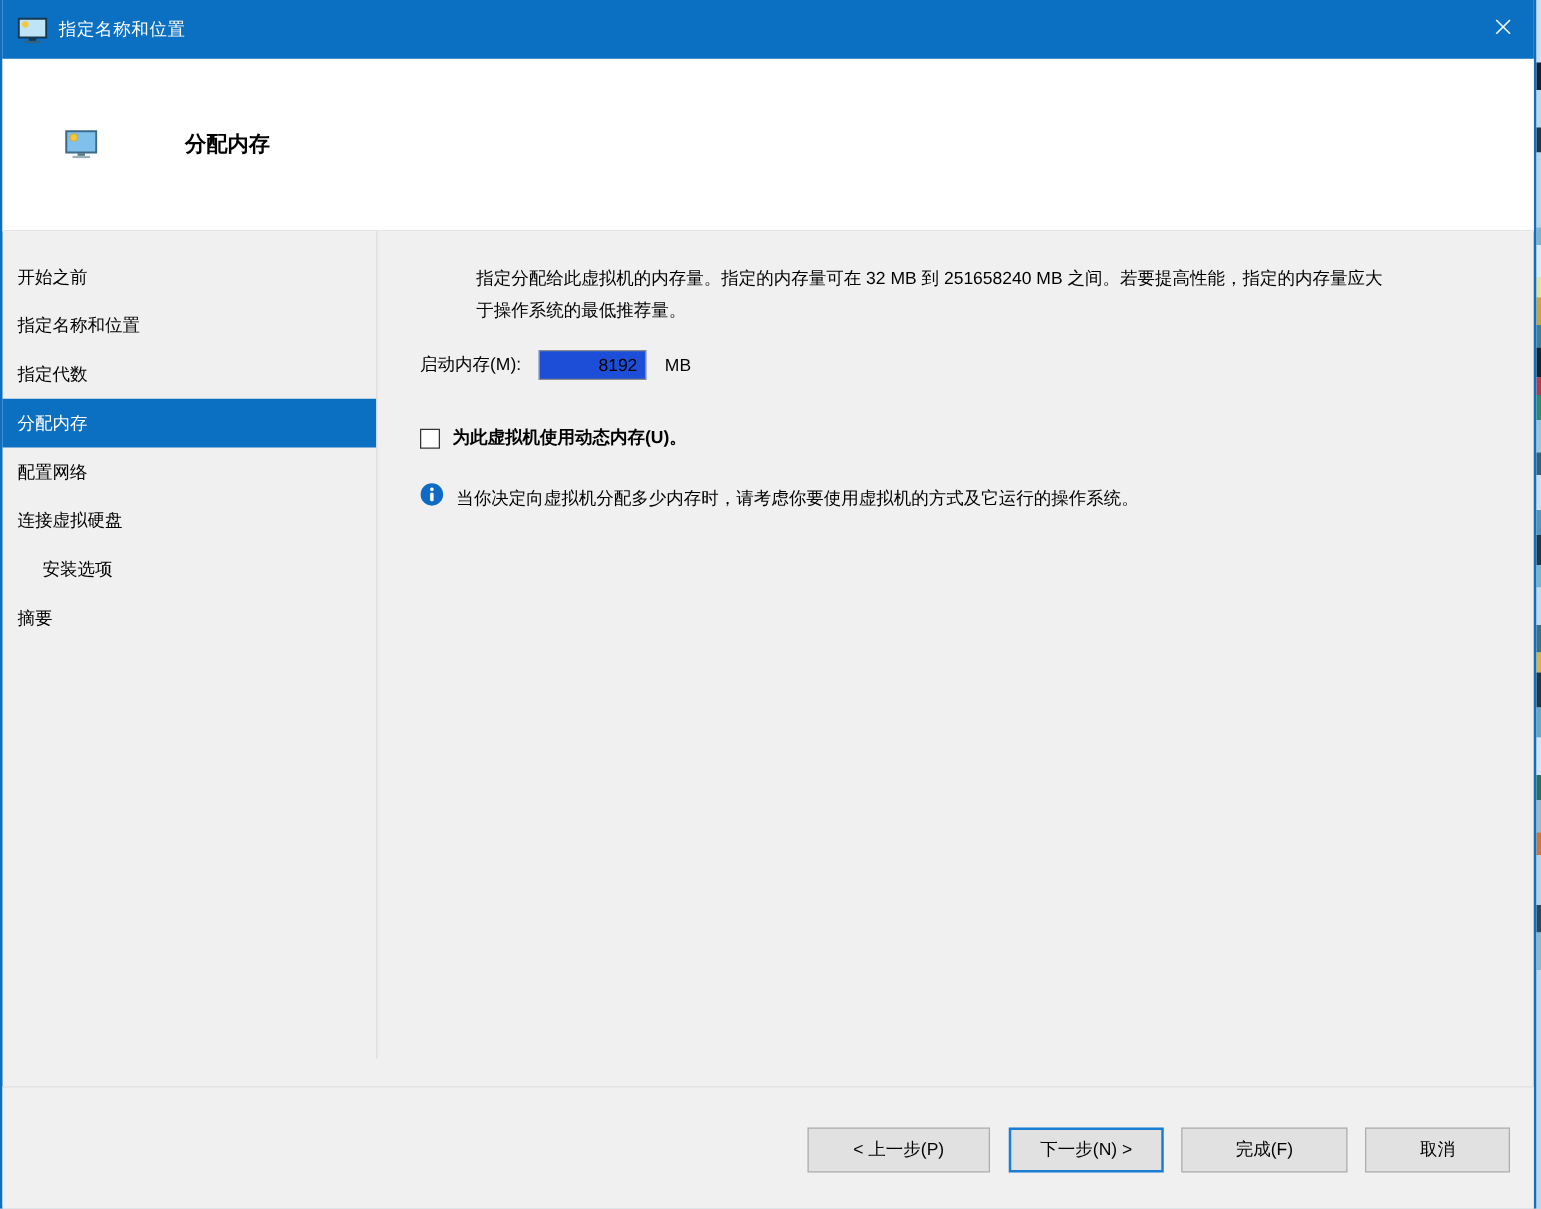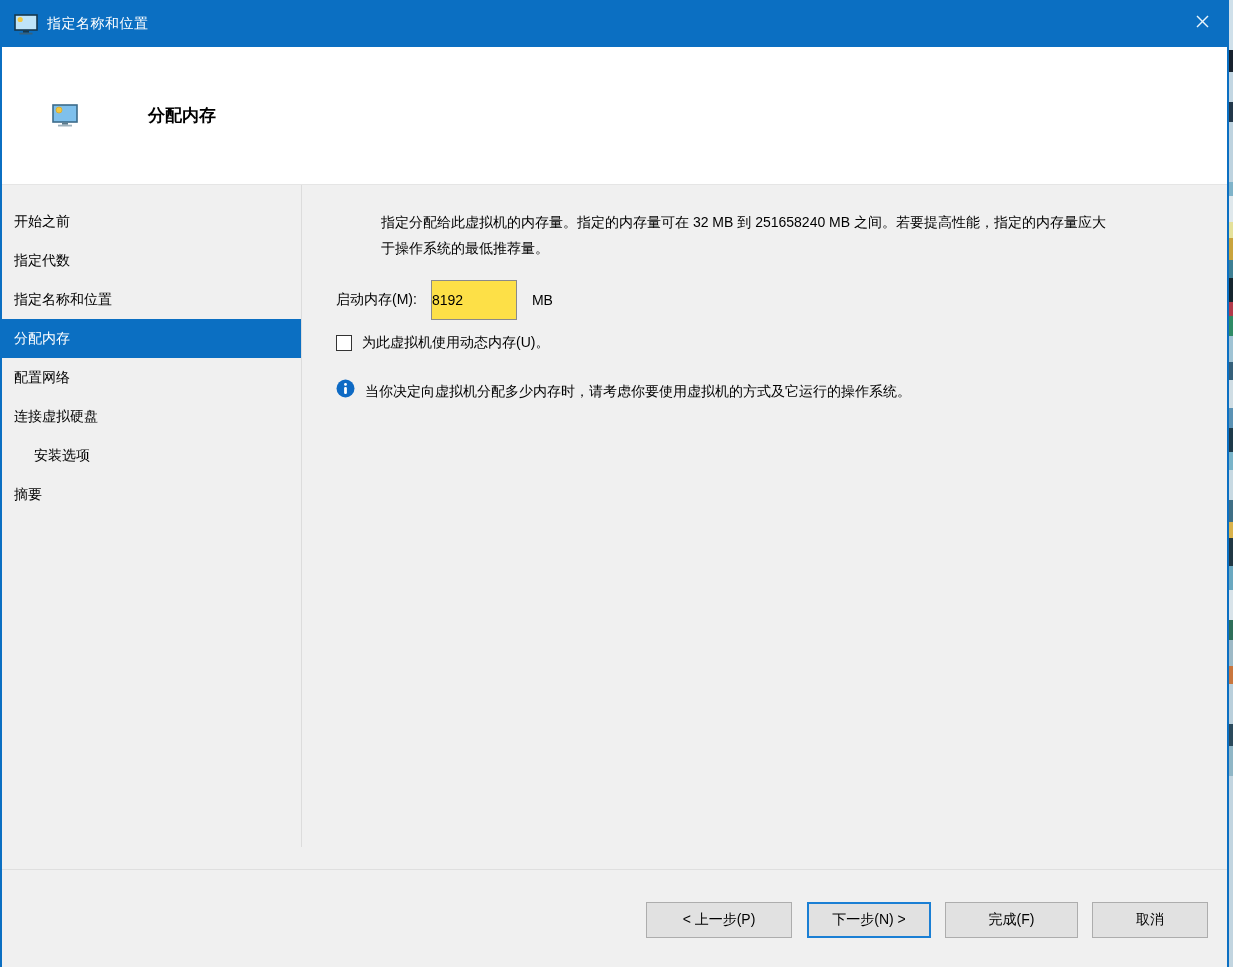--- a/index.html
+++ b/index.html
@@ -45,24 +45,24 @@
   .sidebar{width:299px;padding-top:17px;flex:none;}
   .vsep{width:1px;background:var(--sep);align-self:stretch;margin-bottom:22px;}
   .side-item{height:39px;display:flex;align-items:center;padding-left:12px;
     cursor:default;white-space:nowrap;}
   .side-item.indented{padding-left:32px;}
   .side-item.selected{background:var(--accent);color:#fff;}
 
   .content{flex:1;padding:24px 28px 0 34px;}
   .intro-line{line-height:26px;white-space:nowrap;margin-left:45px;}
   .mem-row{margin-top:19px;display:flex;align-items:center;}
-  .mem-input{width:86px;height:40px;margin-left:14px;border:1px solid var(--input-border);
-    background:#fde047;text-align:left;padding-right:6px;font:inherit;font-size:14px;outline:none;}
+  .mem-input{width:86px;height:24px;margin-left:14px;border:1px solid var(--input-border);
+    background:#1d4ed8;text-align:right;padding-right:6px;font:inherit;font-size:14px;outline:none;}
   .mem-unit{margin-left:15px;}
-  .check-row{margin-top:14px;display:flex;align-items:center;}
+  .check-row{margin-top:37px;display:flex;align-items:flex-end;font-weight:bold;}
   .checkbox{width:16px;height:16px;background:#fff;border:1px solid #333;flex:none;}
   .check-label{margin-left:10px;}
   .info-row{margin-top:26px;display:flex;align-items:flex-end;}
   .info-icon{flex:none;margin-top:1px;}
   .info-text{margin-left:10px;line-height:19px;}
 
   .footer{height:97px;border-top:1px solid #dfdfdf;background:var(--body-bg);
     display:flex;justify-content:flex-end;align-items:flex-start;
     padding:32px 19px 0 0;gap:14px;}
   .btn{height:36px;background:var(--btn-bg);border:1px solid var(--btn-border);
@@ -140,22 +140,22 @@
         <rect x="10" y="19.5" width="6" height="2.2" fill="#5a7a8c"></rect>
         <rect x="6" y="21.7" width="14" height="1.8" fill="#9db1bd"></rect>
       </svg>
     </span>
     <div class="page-title">分配内存</div>
   </div>
 
   <div class="main">
     <div class="sidebar">
       <div class="side-item">开始之前</div>
+      <div class="side-item">指定名称和位置</div>
       <div class="side-item">指定代数</div>
-      <div class="side-item">指定名称和位置</div>
       <div class="side-item selected">分配内存</div>
       <div class="side-item">配置网络</div>
       <div class="side-item">连接虚拟硬盘</div>
       <div class="side-item indented">安装选项</div>
       <div class="side-item">摘要</div>
     </div>
     <div class="vsep"></div>
 
     <div class="content">
       <div class="intro-line">指定分配给此虚拟机的内存量。指定的内存量可在 32 MB 到 251658240 MB 之间。若要提高性能，指定的内存量应大</div>

